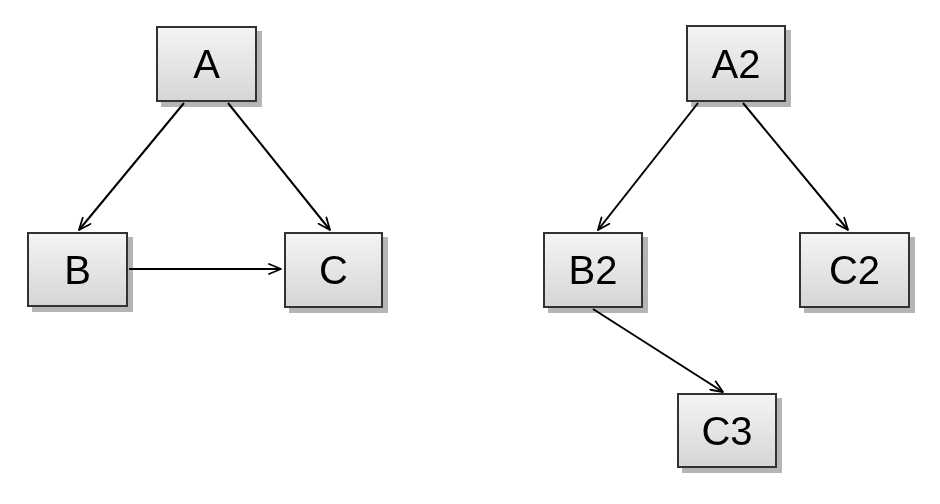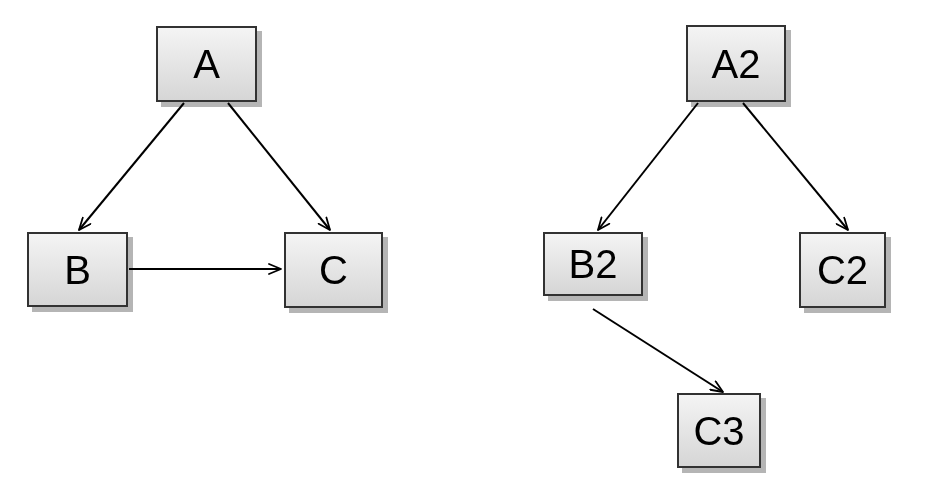--- a/index.html
+++ b/index.html
@@ -64,27 +64,27 @@
       </div>
       <div class="node" style="left: 27px; top: 232px; width: 101px; height: 75px;">
         <span class="node-label">B</span>
       </div>
       <div class="node" style="left: 284px; top: 232px; width: 99px; height: 76px;">
         <span class="node-label">C</span>
       </div>
       <div class="node" style="left: 670px; top: 25px; width: 100px; height: 77px; margin-left: 16px;">
         <span class="node-label">A2</span>
       </div>
-      <div class="node" style="left: 543px; top: 232px; width: 100px; height: 64px; text-align: right;">
+      <div class="node" style="left: 543px; top: 232px; width: 100px; height: 76px; text-align: right;">
         <span class="node-label">B2</span>
       </div>
-      <div class="node" style="left: 799px; top: 232px; width: 87px; height: 76px;">
+      <div class="node" style="left: 799px; top: 232px; width: 111px; height: 76px;">
         <span class="node-label">C2</span>
       </div>
-      <div class="node" style="left: 677px; top: 393px; width: 84px; height: 75px;">
+      <div class="node" style="left: 677px; top: 393px; width: 100px; height: 75px;">
         <span class="node-label">C3</span>
       </div>
     </div>
   <svg class="edges-layer" id="edges-layer" width="940" height="504" viewBox="0 0 940 504" xmlns="http://www.w3.org/2000/svg">
     <defs>
       <marker id="arrowhead" markerUnits="userSpaceOnUse" markerWidth="14" markerHeight="12" viewBox="0 0 14 12" refX="13" refY="6" orient="auto">
         <path class="arrowhead-path" d="M1,1 L13,6 L1,11"></path>
       </marker>
     </defs>
   <line class="edge" x1="184" y1="103" x2="79" y2="230" marker-end="url(#arrowhead)"></line>

